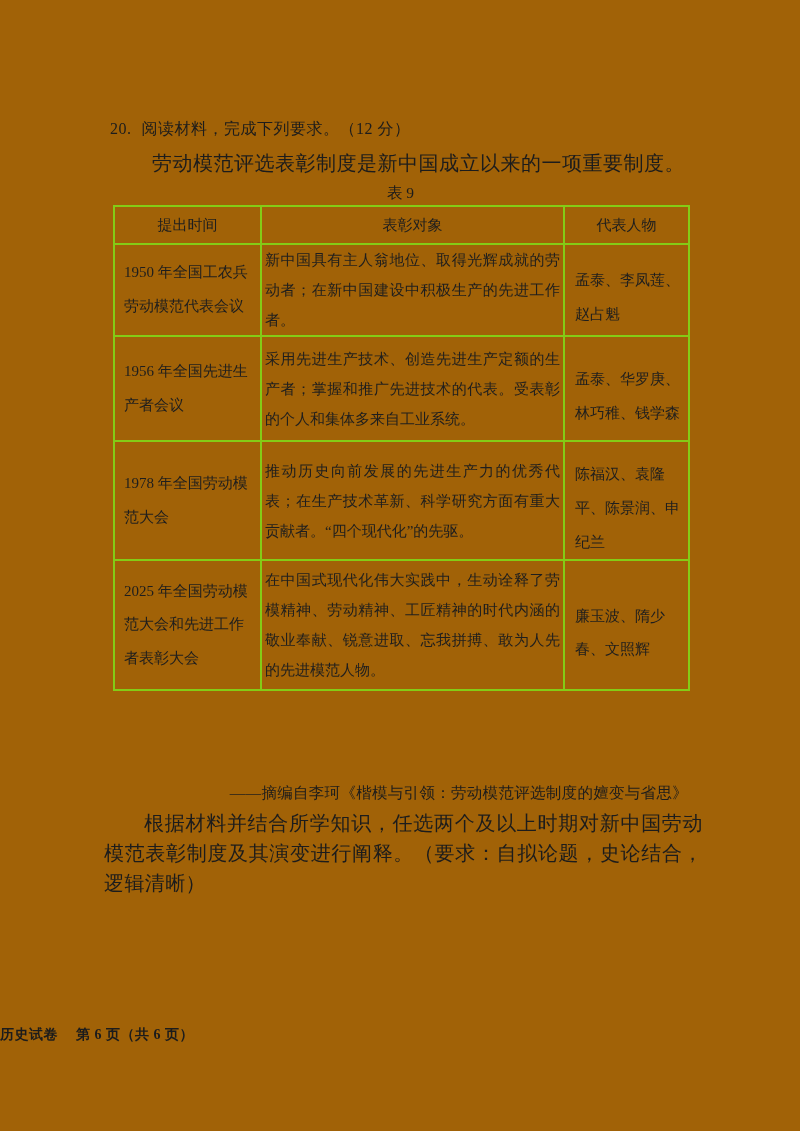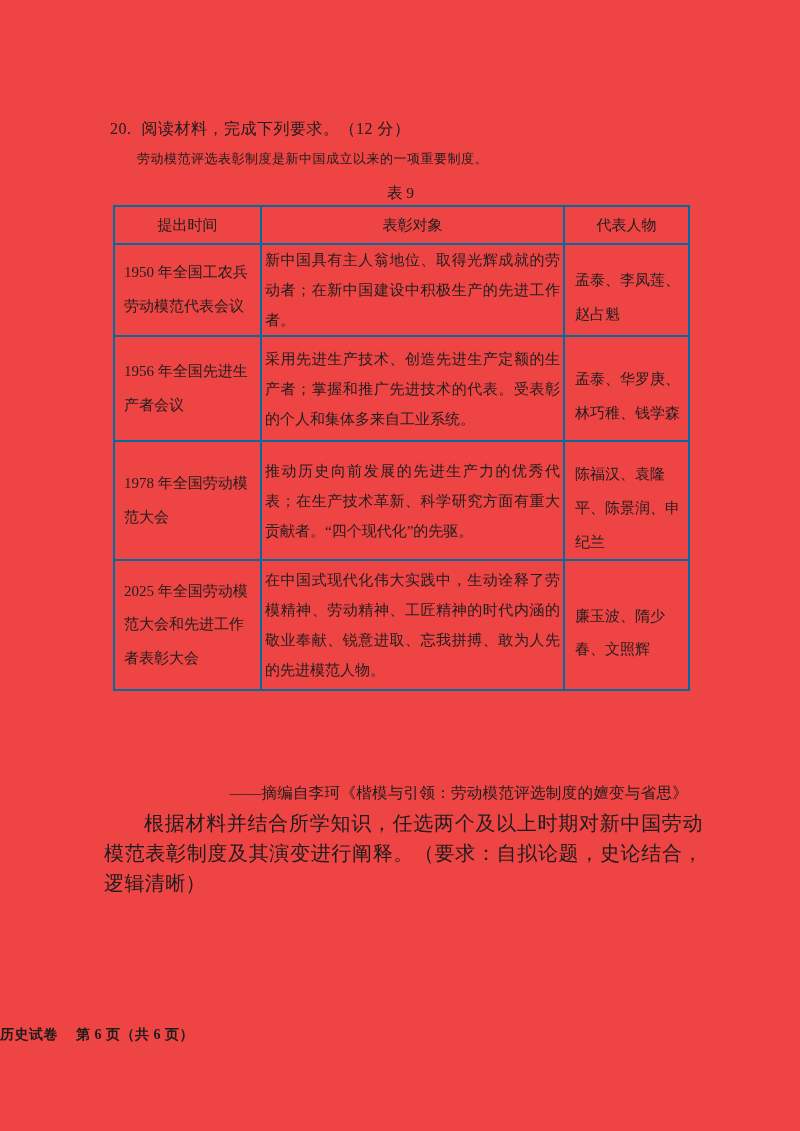--- a/index.html
+++ b/index.html
@@ -1,60 +1,60 @@
 <!DOCTYPE html>
 <html><head>
 <meta charset="utf-8">
 <style>
   html,body { margin:0; padding:0; background:#e8e8e8; }
   .page {
     position: relative;
     width: 800px;
     height: 1131px;
     margin: 0 auto;
-    background: #ef4444;
+    background: #a16207;
     color: #1c1c1c;
     font-family: "Liberation Serif", "DejaVu Serif", serif;
     overflow: hidden;
   }
   .q-line {
     position: absolute;
     left: 110px;
     top: 119px;
     font-size: 16px;
     letter-spacing: 0.5px;
     white-space: nowrap;
   }
   .q-num { margin-right: 10px; }
   .intro {
     position: absolute;
-    left: 137px;
+    left: 152px;
     top: 150px;
-    font-size: 13px;
+    font-size: 20px;
     letter-spacing: 0.5px;
     white-space: nowrap;
   }
   .tbl-caption {
     position: absolute;
     left: 113px;
     top: 183px;
     width: 575px;
     text-align: center;
     font-size: 15.5px;
   }
   table.main {
     position: absolute;
     left: 113px;
     top: 205px;
     width: 575px;
     border-collapse: collapse;
     table-layout: fixed;
   }
   table.main th, table.main td {
-    border: 2px solid #0369a1;
+    border: 2px solid #84cc16;
     vertical-align: middle;
     font-weight: normal;
     font-size: 15px;
     color: #1e1e1e;
   }
   col.c1 { width: 147px; }
   col.c2 { width: 303px; }
   col.c3 { width: 125px; }
   tr.hdr    { height: 38px; }
   tr.r0 { height: 75px; }

